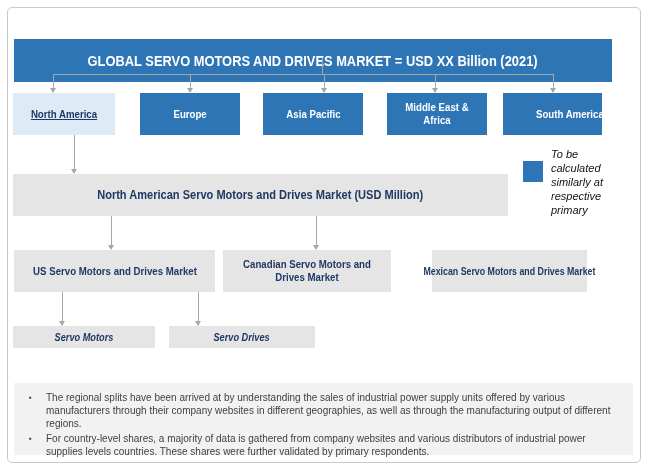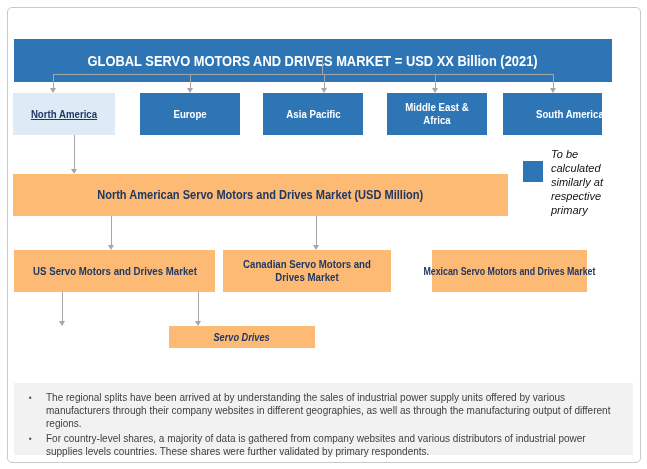--- a/index.html
+++ b/index.html
@@ -10,21 +10,21 @@
   .frame{
     position:absolute;left:7px;top:7px;width:632px;height:454px;
     border:1px solid #c9c9c9;border-radius:5px;
   }
   .box{
     position:absolute;display:flex;align-items:center;justify-content:center;
     text-align:center;box-sizing:border-box;padding:2px 6px;
   }
   .dark{background:#2e75b6;color:#ffffff;}
   .lightA{background:#deeaf6;color:#1f3864;text-decoration:underline;}
-  .lightB{background:#fdba74;color:#1f3864;}
+  .lightB{background:#e5e5e5;color:#1f3864;}
   .banner{
     left:14px;top:15px;width:598px;height:43px;background:#2e75b6;color:#ffffff;
     font-size:14px;font-weight:bold;margin-top:24px;
   }
   .region{top:93px;height:42px;font-size:10.5px;font-weight:bold;line-height:13px;}
   .lbl{display:inline-block;transform:scaleX(0.92);}
   .nowrap{white-space:nowrap;}
   .tight{white-space:nowrap;transform:scaleX(0.84);}
   .line-v,.arr{position:absolute;width:1px;background:#a6a6a6;}
   .line-h{position:absolute;height:1px;background:#a6a6a6;}
@@ -100,20 +100,23 @@
   <div class="box lvl3 lightB" style="left:223px;width:168px;">
     <span class="lbl">Canadian Servo Motors and  Drives Market</span>
   </div>
   <div class="box lvl3 lightB" style="left:432px;width:155px;">
     <span class="tight">Mexican Servo Motors and  Drives Market</span>
   </div>
 
   <div class="arr" style="left:62px;top:292px;height:29px;"></div>
   <div class="arr" style="left:198px;top:292px;height:29px;"></div>
 
+  <div class="box lvl4 lightB" style="left:13px;width:142px;">
+    <span class="lbl nowrap">Servo Motors</span>
+  </div>
   <div class="box lvl4 lightB" style="left:169px;width:146px;">
     <span class="lbl nowrap">Servo Drives</span>
   </div>
 
   <div class="footer">
     <div class="fnote">
       <span class="marker">▪</span>
       <span>The regional splits have been arrived at by understanding the sales of industrial power supply units offered by various manufacturers through their company websites in different geographies, as well as through the manufacturing output of different regions.</span>
     </div>
     <div class="fnote">

